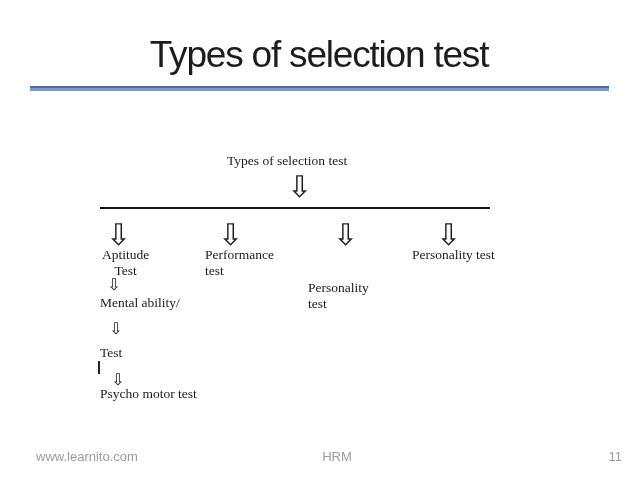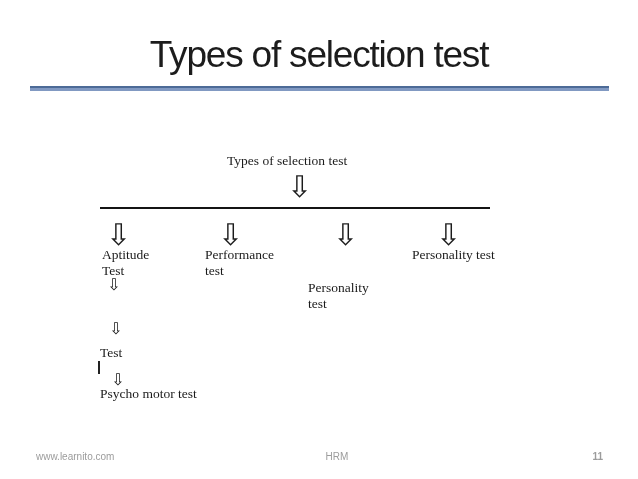--- a/index.html
+++ b/index.html
@@ -81,28 +81,28 @@
     top: 361px;
     width: 2px;
     height: 13px;
     background: #222222;
   }
 
   
   .footer-item {
     position: absolute;
     top: 450px;
-    font-size: 10px;
+    font-size: 13px;
     color: #9c9c9c;
     line-height: 13px;
     white-space: nowrap;
   }
   .footer-left   { left: 36px; }
   .footer-center { left: 0; width: 100%; text-align: center; padding-left: 18px; }
-  .footer-right  { right: 35px; font-weight: bold; }
+  .footer-right  { right: 16px; }
 </style>
 </head>
 <body>
 
 <div class="slide">
 
   <h1 class="title">Types of selection test</h1>
 
   <div class="rule">
     <div class="rule-dark"></div>
@@ -115,39 +115,40 @@
 
     <span class="arrow big" style="left:287px; top:172px;">⇩</span>
 
     <div class="branch-line"></div>
 
     <span class="arrow row" style="left:106px; top:220px;">⇩</span>
     <span class="arrow row" style="left:218px; top:220px;">⇩</span>
     <span class="arrow row" style="left:333px; top:220px;">⇩</span>
     <span class="arrow row" style="left:436px; top:220px;">⇩</span>
 
-    <div class="d-label" style="left:102px; top:247px;">
+    <div class="d-label" style="left:102px; top:247px;text-align:center;">
       <div>Aptitude</div>
       <div>Test</div>
     </div>
     <div class="d-label" style="left:205px; top:247px;">
       <div>Performance</div>
       <div>test</div>
     </div>
     <div class="d-label" style="left:308px; top:247px;margin-top:33px;">
       <div>Personality</div>
       <div>test</div>
     </div>
     <div class="d-label" style="left:412px; top:247px;">
       <div>Personality test</div>
     </div>
 
     <span class="arrow small" style="left:106px; top:277px;">⇩</span>
 
     <div class="d-label" style="left:100px; top:295px;">
+      <div>Mental ability/</div>
     </div>
 
     <span class="arrow small" style="left:108px; top:321px;">⇩</span>
 
     <div class="d-label" style="left:100px; top:345px;">
       <div>Test</div>
     </div>
     <div class="cursor-bar"></div>
 
     <span class="arrow small" style="left:110px; top:372px;">⇩</span>

